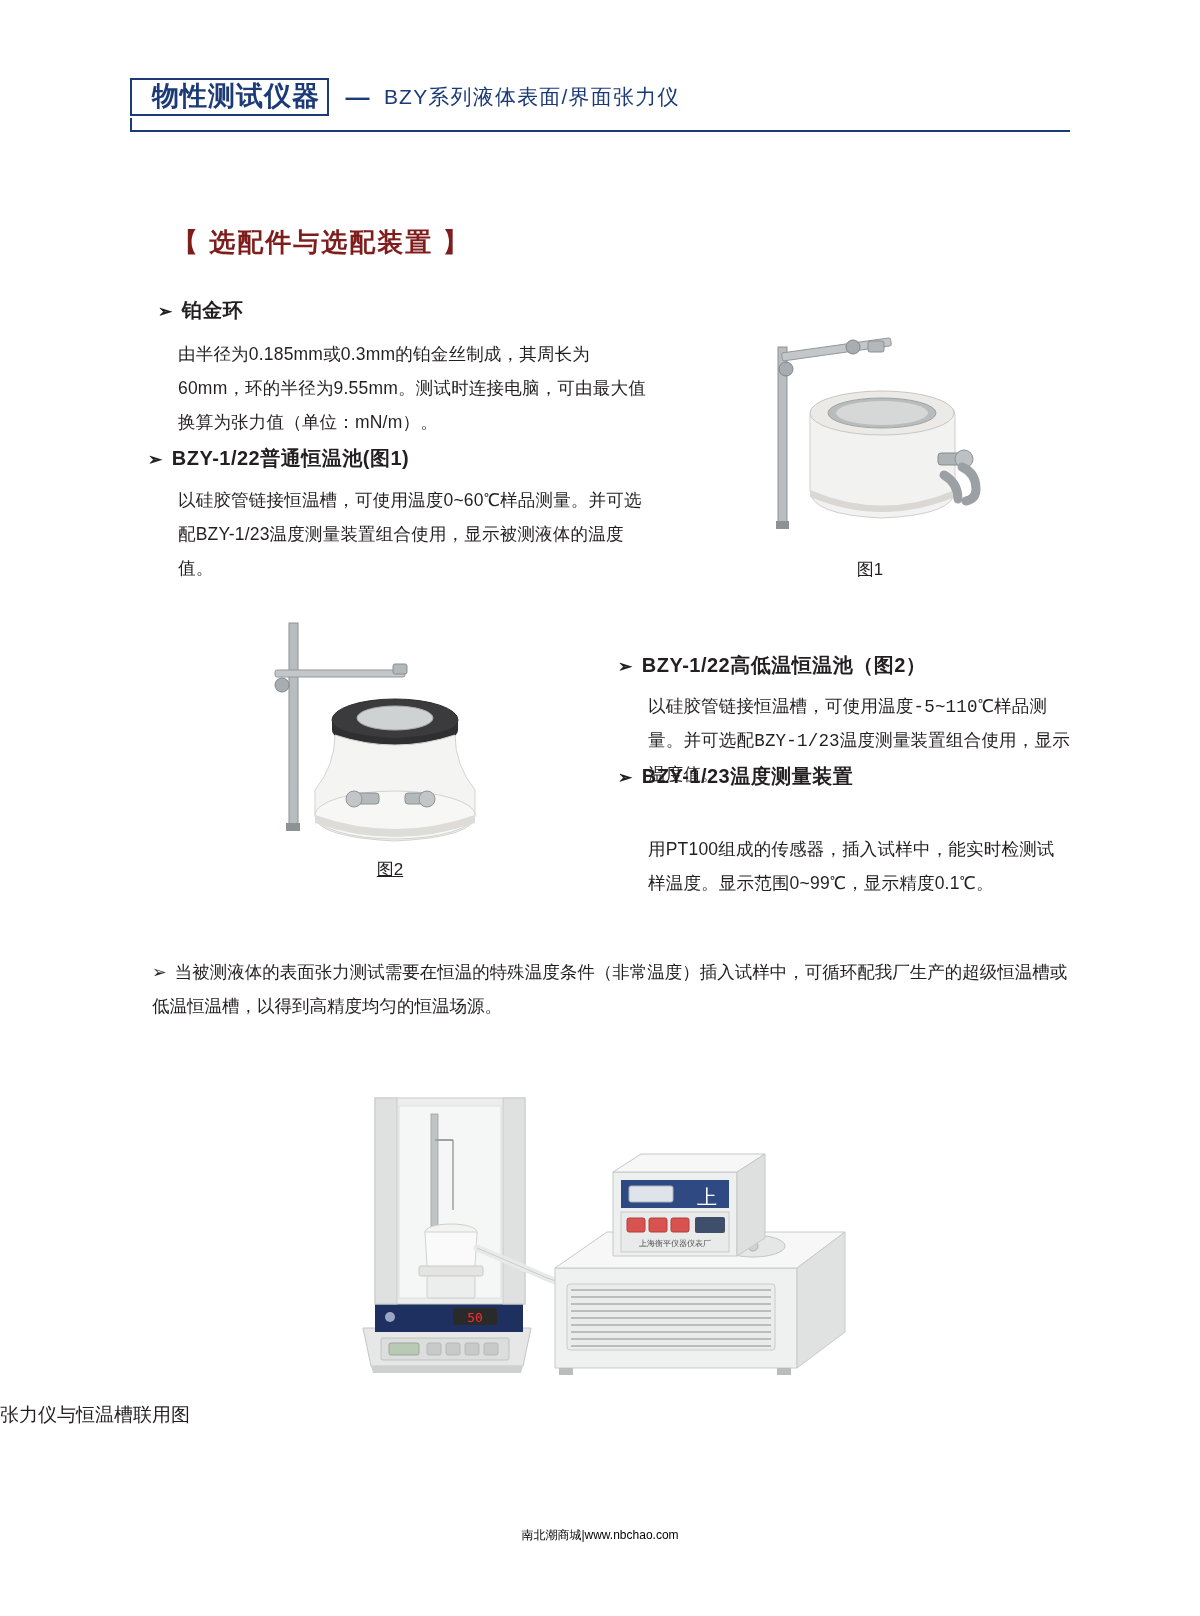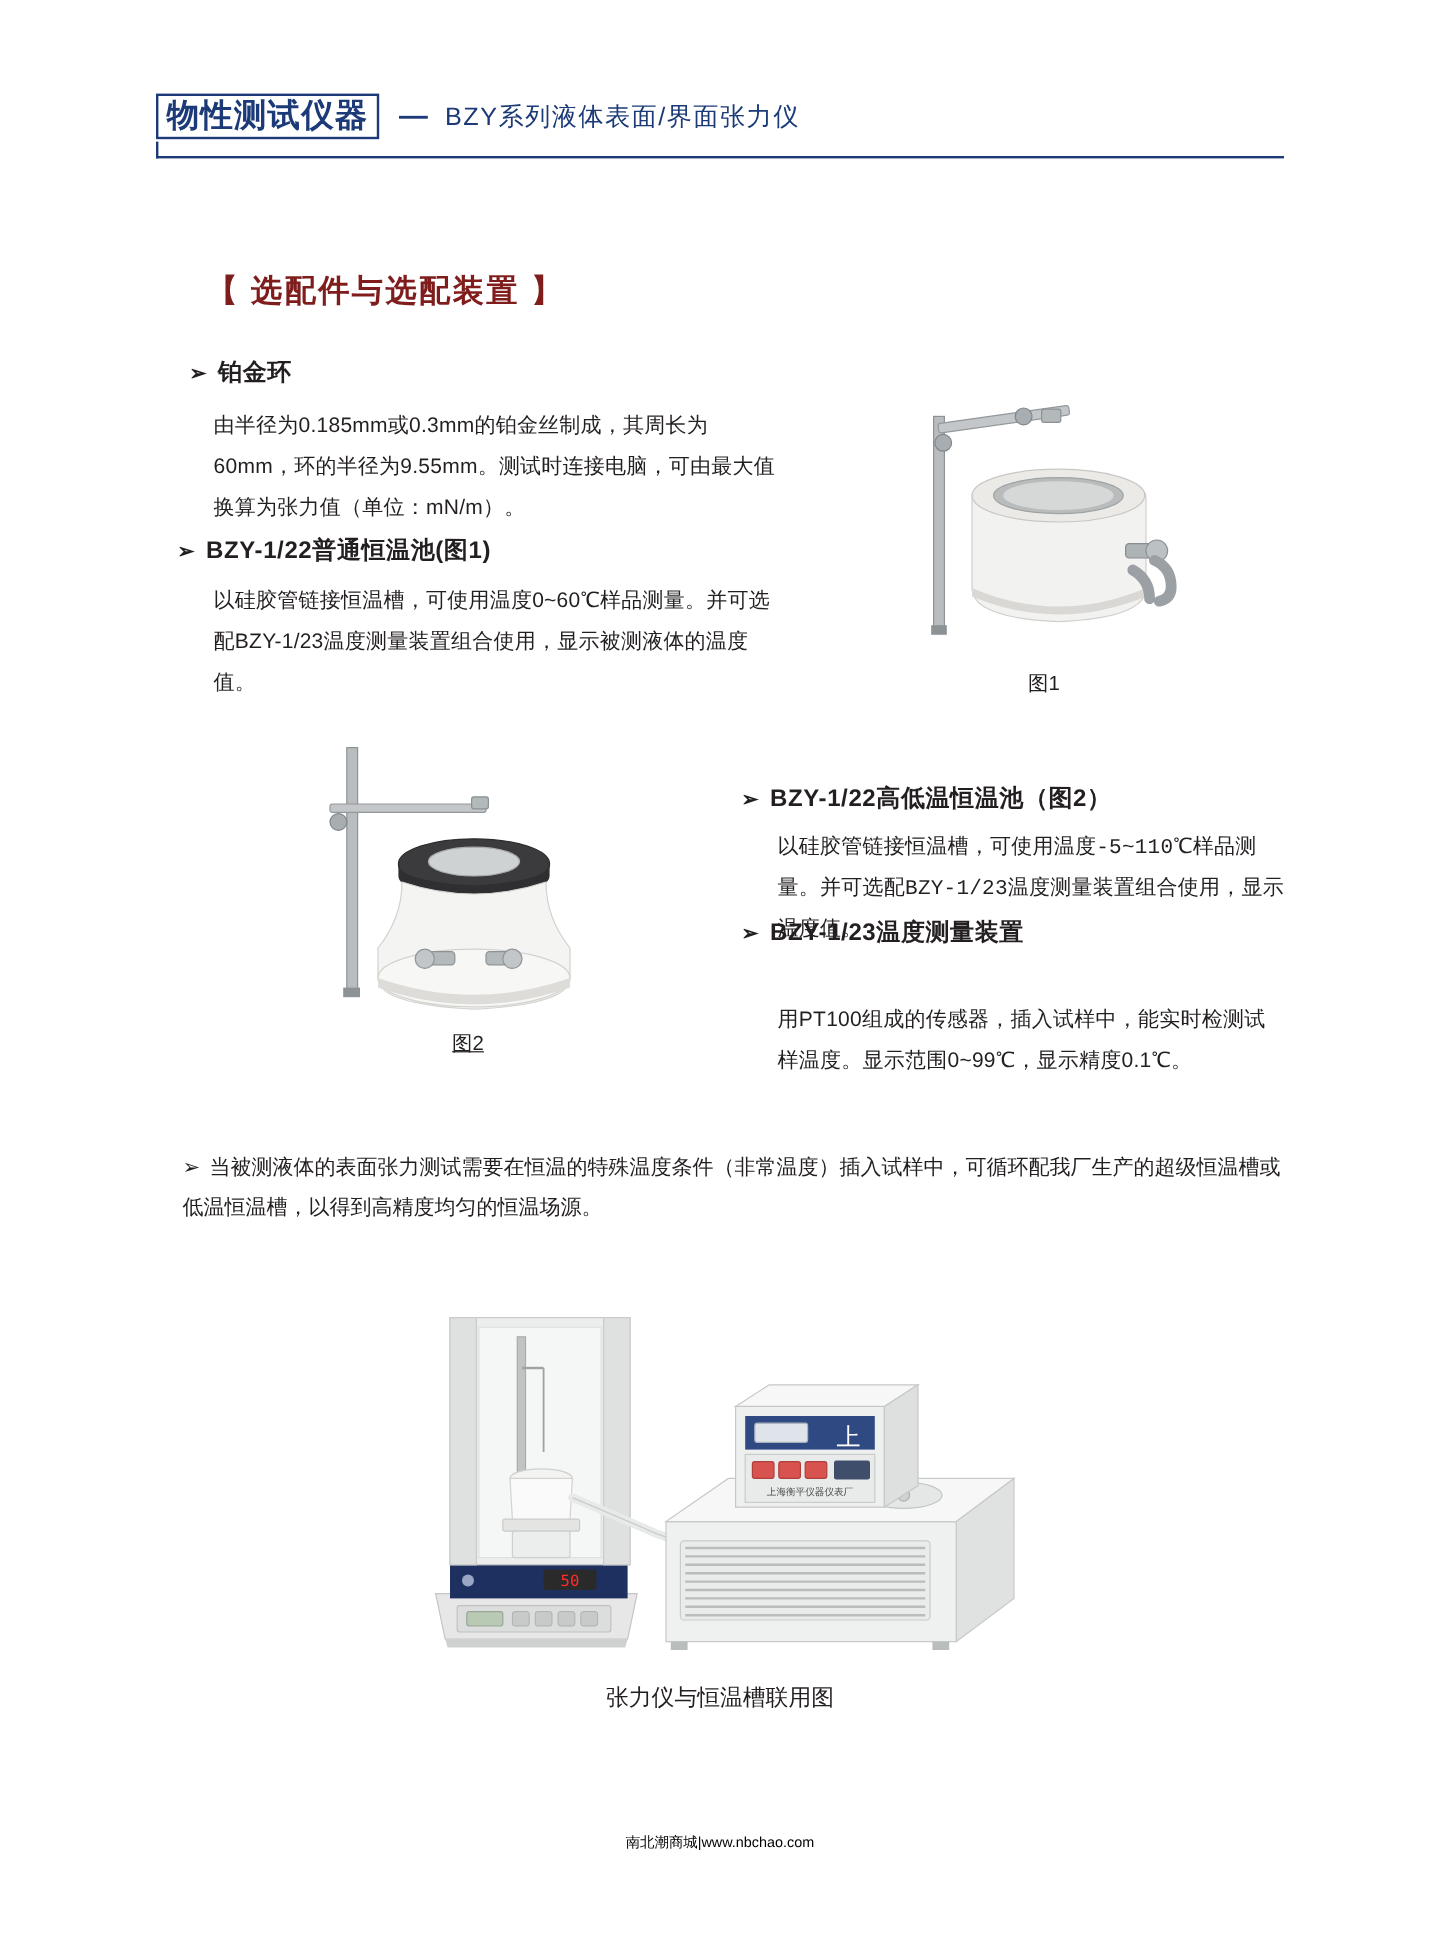--- a/index.html
+++ b/index.html
@@ -24,21 +24,21 @@
     width: 940px;
     height: 58px;
   }
   .header-badge {
     display: inline-block;
     border: 2px solid #1b3a77;
     color: #1b3a77;
     font-weight: bold;
     font-size: 27px;
     letter-spacing: 1px;
-    padding: 2px 7px 4px 7px;
+    padding: 2px 7px 4px 20px;
     line-height: 1.05;
     vertical-align: middle;
   }
   .header-dash {
     display: inline-block;
     color: #1b3a77;
     font-size: 24px;
     font-weight: bold;
     vertical-align: middle;
     margin: 0 10px 0 12px;
@@ -139,21 +139,20 @@
     line-height: 34px;
     color: #231f20;
   }
   .note-block .arrow { margin-right: 8px; }
 
   .caption-center {
     position: absolute;
     left: 0;
     top: 1402px;
     width: 1200px;
-    text-align: center;
     font-size: 19px;
     color: #231f20;
   }
 </style>
 </head>
 <body>
 
 <div class="header">
   <span class="header-badge">物性测试仪器</span>
   <span class="header-dash">—</span>

